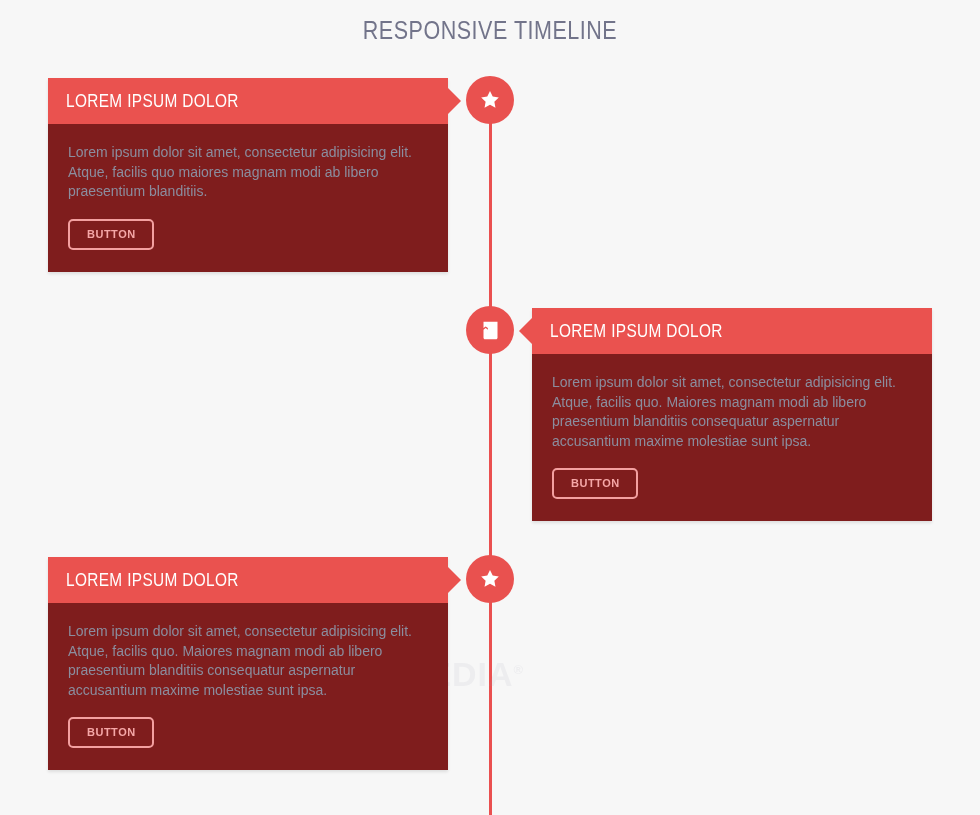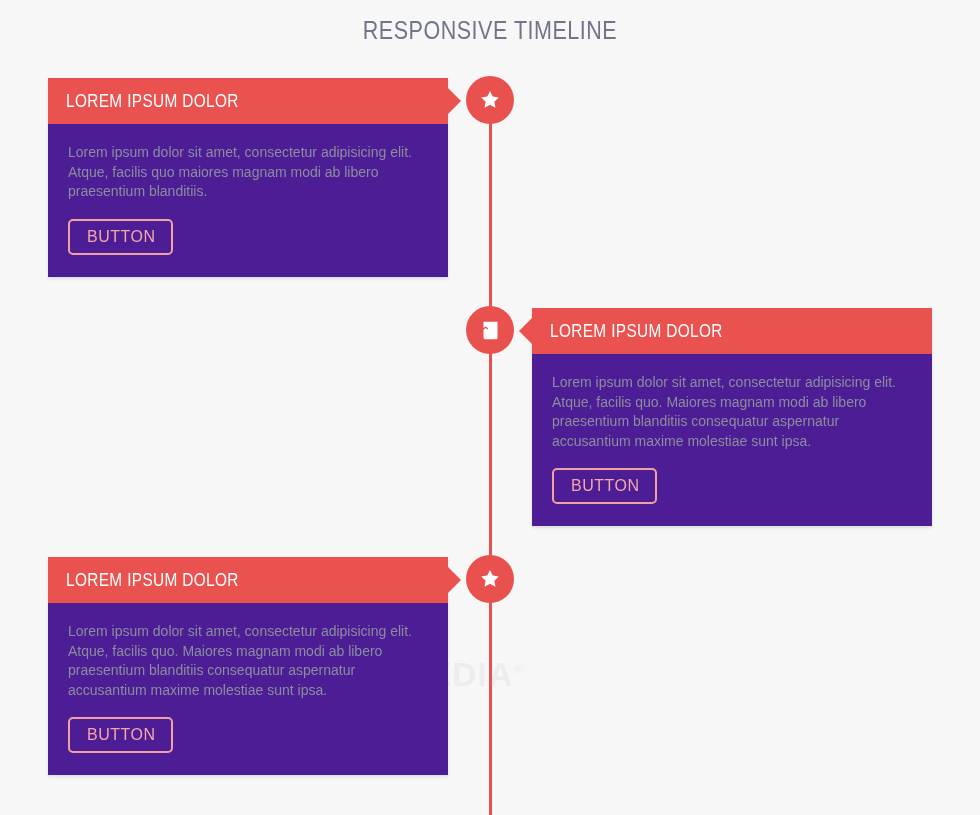--- a/index.html
+++ b/index.html
@@ -71,21 +71,21 @@
     display: flex;
     align-items: center;
     justify-content: center;
     z-index: 5;
   }
   .marker svg { display: block; }
 
   
   .card {
     position: absolute;
-    background: #4c1d95;
+    background: #7f1d1d;
     box-shadow: 0 2px 3px rgba(0,0,0,0.10);
   }
   .card-header {
     position: relative;
     background: #ea524f;
     height: 46px;
     display: flex;
     align-items: center;
     padding: 0 18px;
   }
@@ -134,24 +134,25 @@
   }
   .card-button {
     display: inline-block;
     margin-top: 17px;
     padding: 8px 16px 8px 17px;
     border: 2px solid #f3a0a0;
     border-radius: 5px;
     background: transparent;
     color: #f5a7a7;
     font-family: "Liberation Sans", sans-serif;
-    font-size: 16px;
+    font-size: 11px;
     letter-spacing: 0.5px;
     cursor: pointer;
     line-height: 1;
+    font-weight: bold;
   }
 </style>
 </head>
 <body>
 
 <div class="page-title">RESPONSIVE TIMELINE</div>
 
 <div class="timeline-line"></div>
 
 <div class="watermark"><span>SOFTPEDIA</span><sup>®</sup></div>

